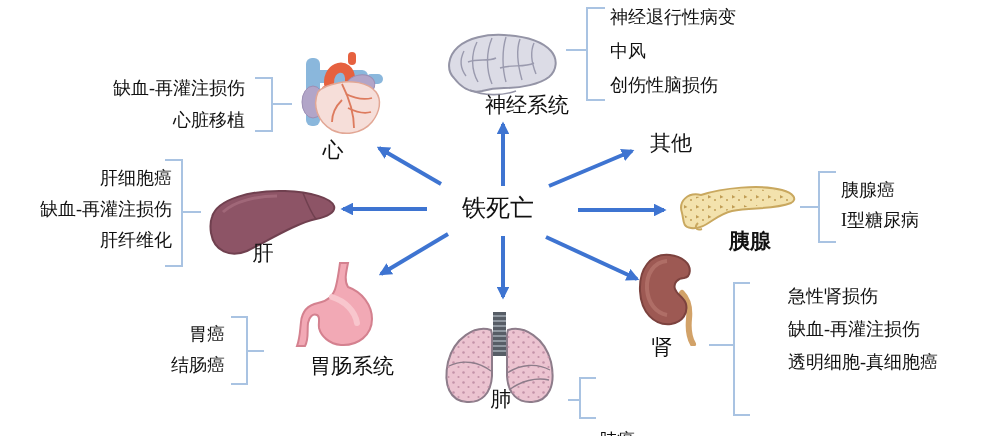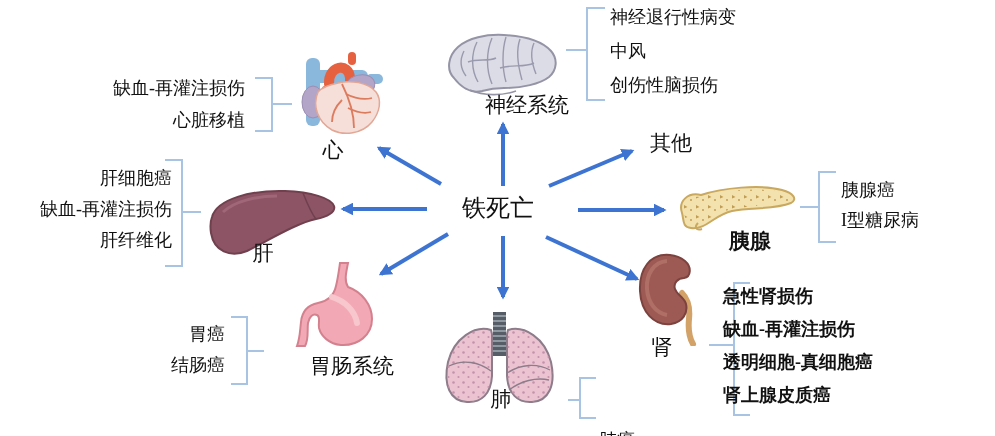--- a/index.html
+++ b/index.html
@@ -178,25 +178,24 @@
 
   <div class="disease-list align-right" style="right:770px; top:319px; line-height:31px;">
     <div class="disease">胃癌</div>
     <div class="disease">结肠癌</div>
   </div>
 
   <div class="disease-list" style="left:599px; top:385px; line-height:31px;margin-top:40px;">
     <div class="disease">肺癌</div>
   </div>
 
-  <div class="disease-list" style="left:723px; top:280px; line-height:33px;font-weight:bold;">
+  <div class="disease-list" style="left:788px; top:280px; line-height:33px;">
     <div class="disease">急性肾损伤</div>
     <div class="disease">缺血-再灌注损伤</div>
     <div class="disease">透明细胞-真细胞癌</div>
-    <div class="disease">肾上腺皮质癌</div>
   </div>
 
   <div class="disease-list" style="left:841px; top:175px; line-height:30px;">
     <div class="disease">胰腺癌</div>
     <div class="disease">I型糖尿病</div>
   </div>
 
 </div>
 
 </body></html>

